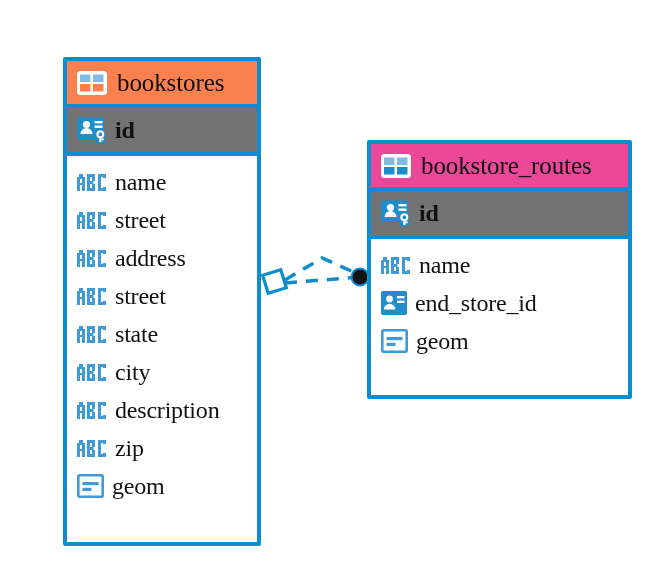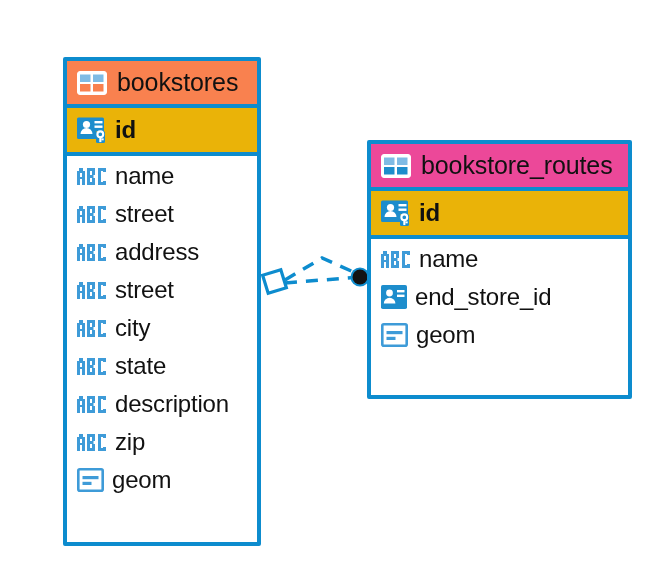--- a/index.html
+++ b/index.html
@@ -14,20 +14,21 @@
     overflow: hidden;
     font-family: "Liberation Sans", sans-serif;
     -webkit-font-smoothing: antialiased;
   }
 
   #canvas {
     position: absolute;
     inset: 0;
     width: 528px;
     height: 570px;
+    font-family: Liberation Serif, serif;
   }
 
   
   .entity {
     position: absolute;
     box-sizing: border-box;
     background: #ffffff;
     border: 4px solid #0d8cce;
     border-radius: 2px;
   }
@@ -54,28 +55,28 @@
 
   
   .pk-band {
     display: flex;
     align-items: center;
     box-sizing: border-box;
     height: 48px;
     padding: 0 10px;
     gap: 8px;
     border-bottom: 4px solid #0d8cce;
-    background: #eab308;
+    background: #737373;
   }
   .pk-band .field-label {
     font-weight: bold;
   }
 
   .field-list {
-    padding: 1px 10px 8px 10px;
+    padding: 7px 10px 8px 10px;
   }
 
   .field-row {
     display: flex;
     align-items: center;
     gap: 8px;
     height: 38px;
   }
 
   .field-label {
@@ -211,32 +212,32 @@
       </div>
 
       <div class="field-row">
         <span class="icon icon-abc">
           <svg viewBox="0 0 30 17" xmlns="http://www.w3.org/2000/svg" fill="#3e9bd8">
             <path d="M0 17 V3 h2 V0 h4 V3 h2 V17 h-3 V11 h-2 V17 z M3 5 V9 h2 V5 z"></path>
             <path d="M10 0 h8 v7 h-1.5 v3 h1.5 v7 h-8 z M13 3 V7 h2 V3 z M13 10 V14 h2 V10 z"></path>
             <path d="M21 0 h8 v4 h-3 V3 h-2 V14 h2 V13 h3 v4 h-8 z"></path>
           </svg>
         </span>
+        <span class="field-label">state</span>
+      </div>
+
+      <div class="field-row">
+        <span class="icon icon-abc">
+          <svg viewBox="0 0 30 17" xmlns="http://www.w3.org/2000/svg" fill="#3e9bd8">
+            <path d="M0 17 V3 h2 V0 h4 V3 h2 V17 h-3 V11 h-2 V17 z M3 5 V9 h2 V5 z"></path>
+            <path d="M10 0 h8 v7 h-1.5 v3 h1.5 v7 h-8 z M13 3 V7 h2 V3 z M13 10 V14 h2 V10 z"></path>
+            <path d="M21 0 h8 v4 h-3 V3 h-2 V14 h2 V13 h3 v4 h-8 z"></path>
+          </svg>
+        </span>
         <span class="field-label">city</span>
-      </div>
-
-      <div class="field-row">
-        <span class="icon icon-abc">
-          <svg viewBox="0 0 30 17" xmlns="http://www.w3.org/2000/svg" fill="#3e9bd8">
-            <path d="M0 17 V3 h2 V0 h4 V3 h2 V17 h-3 V11 h-2 V17 z M3 5 V9 h2 V5 z"></path>
-            <path d="M10 0 h8 v7 h-1.5 v3 h1.5 v7 h-8 z M13 3 V7 h2 V3 z M13 10 V14 h2 V10 z"></path>
-            <path d="M21 0 h8 v4 h-3 V3 h-2 V14 h2 V13 h3 v4 h-8 z"></path>
-          </svg>
-        </span>
-        <span class="field-label">state</span>
       </div>
 
       <div class="field-row">
         <span class="icon icon-abc">
           <svg viewBox="0 0 30 17" xmlns="http://www.w3.org/2000/svg" fill="#3e9bd8">
             <path d="M0 17 V3 h2 V0 h4 V3 h2 V17 h-3 V11 h-2 V17 z M3 5 V9 h2 V5 z"></path>
             <path d="M10 0 h8 v7 h-1.5 v3 h1.5 v7 h-8 z M13 3 V7 h2 V3 z M13 10 V14 h2 V10 z"></path>
             <path d="M21 0 h8 v4 h-3 V3 h-2 V14 h2 V13 h3 v4 h-8 z"></path>
           </svg>
         </span>

